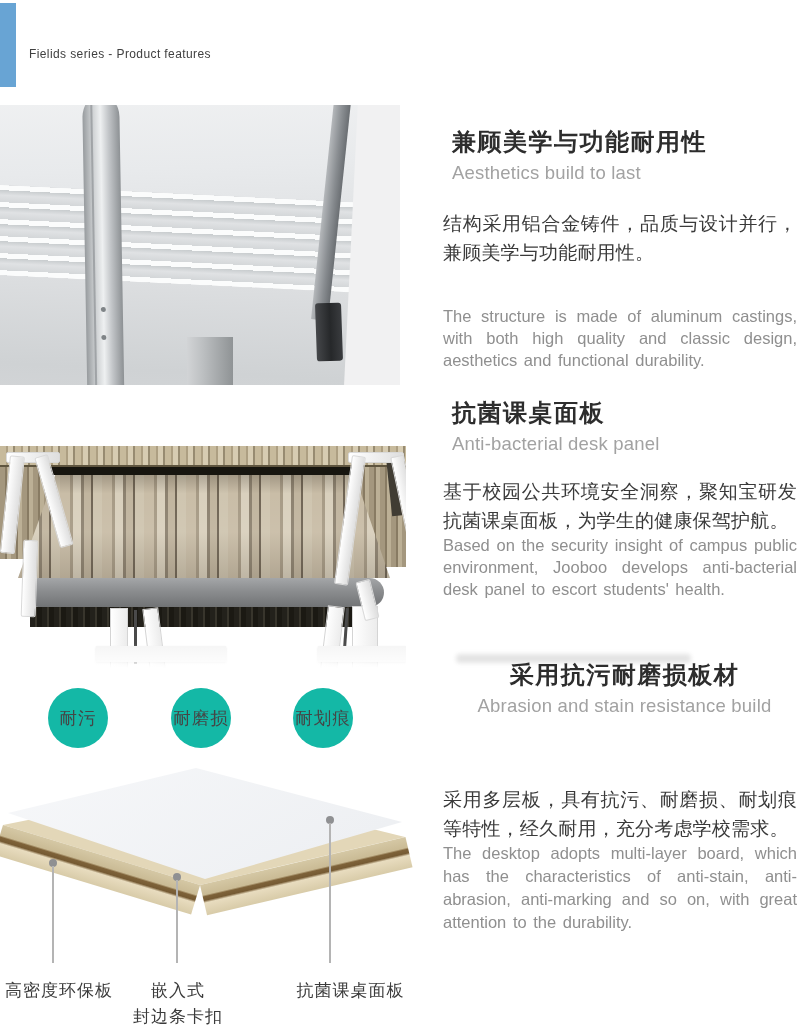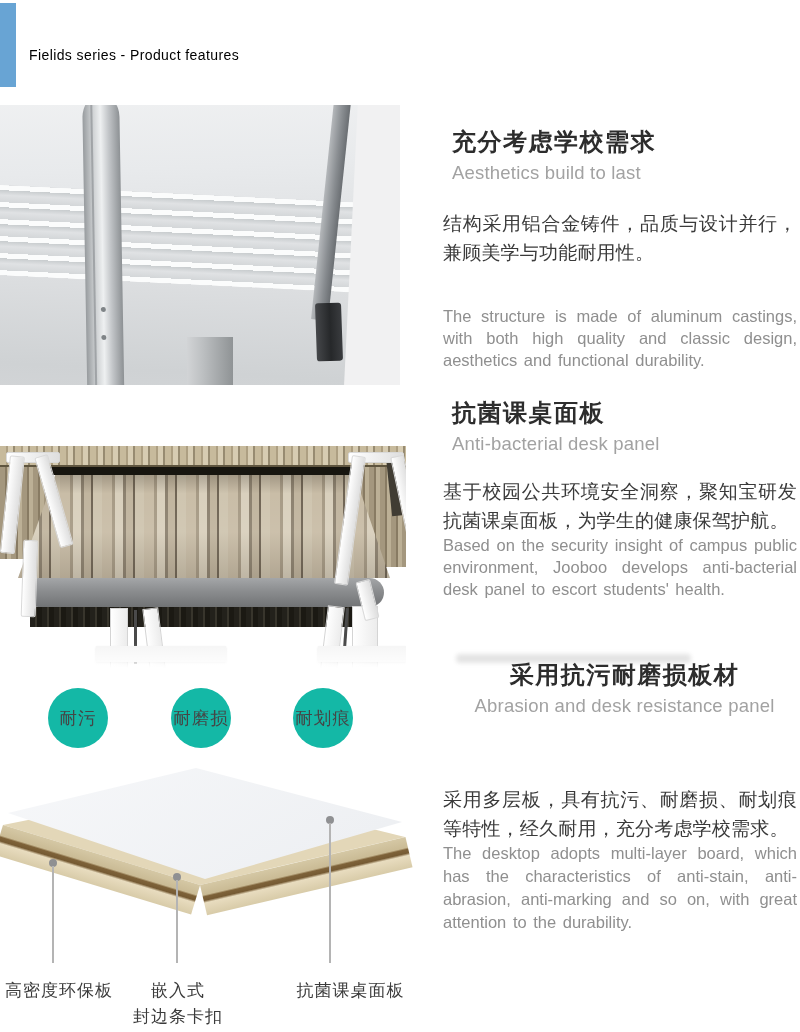--- a/index.html
+++ b/index.html
@@ -3,21 +3,21 @@
 <meta charset="utf-8">
 <style>
   html,body{margin:0;padding:0;background:#fff;}
   .page{position:relative;width:800px;height:1032px;background:#ffffff;overflow:hidden;
         font-family:"Liberation Sans","DejaVu Sans",sans-serif;}
   .abs{position:absolute;}
 
   
   .accent-bar{left:0;top:3px;width:16px;height:84px;background:#68a4d4;}
   .title-zh{left:29px;top:6px;font-size:29px;font-weight:700;color:#353535;letter-spacing:1px;}
-  .title-en{left:29px;top:47px;font-size:14px;color:#000000;letter-spacing:.4px;}
+  .title-en{left:29px;top:47px;font-size:12px;color:#404040;letter-spacing:.4px;}
 
   
   .h-zh{margin-left:9px;font-size:24px;font-weight:600;color:#2d2d2d;letter-spacing:1.5px;}
   .h-en{margin-left:9px;font-size:18.5px;color:#a2a2a2;margin-top:4px;letter-spacing:.2px;}
   .txt-block{left:443px;width:354px;}
   .b-zh{font-size:19px;font-weight:500;color:#3a3a3a;line-height:29px;text-align:justify;letter-spacing:.2px;}
   .b-en{font-size:16.5px;color:#8f8f8f;line-height:22px;text-align:justify;word-spacing:2px;}
   .ghost-line{left:456px;top:654px;width:235px;height:9px;background:#c4c4c4;opacity:.45;filter:blur(2px);border-radius:4px;}
 
   
@@ -98,21 +98,21 @@
       <div class="bracket-seam"></div>
       <div class="rivet" style="left:15px;top:212px;"></div>
       <div class="rivet" style="left:15px;top:240px;"></div>
     </div>
     <div class="arm"></div>
     <div class="armcap"></div>
     <div class="pole"></div>
   </div>
 
   <div class="abs txt-block" style="top:126px;">
-    <div class="h-zh">充分考虑学校需求</div>
+    <div class="h-zh">兼顾美学与功能耐用性</div>
     <div class="h-en">Aesthetics build to last</div>
   </div>
   <div class="abs txt-block b-zh" style="top:209px;">结构采用铝合金铸件，品质与设计并行，兼顾美学与功能耐用性。</div>
   <div class="abs txt-block b-en" style="top:265px;margin-top:40px;">The structure is made of aluminum castings, with both high quality and classic design, aesthetics and functional durability.</div>
 
   <div class="abs img-desk">
     <div class="bk-strip"></div>
     <div class="bk-gap"></div>
     <div class="wood-l"></div>
     <div class="wood-r"></div>
@@ -143,21 +143,21 @@
     <div class="h-zh">抗菌课桌面板</div>
     <div class="h-en">Anti-bacterial desk panel</div>
   </div>
   <div class="abs txt-block b-zh" style="top:477px;">基于校园公共环境安全洞察，聚知宝研发抗菌课桌面板，为学生的健康保驾护航。</div>
   <div class="abs txt-block b-en" style="top:534px;">Based on the security insight of campus public environment, Jooboo develops anti-bacterial desk panel to escort students' health.</div>
 
   <div class="abs ghost-line"></div>
 
   <div class="abs txt-block" style="top:659px;text-align:center;">
     <div class="h-zh">采用抗污耐磨损板材</div>
-    <div class="h-en">Abrasion and desk resistance panel</div>
+    <div class="h-en">Abrasion and stain resistance build</div>
   </div>
   <div class="abs txt-block b-zh" style="top:785px;">采用多层板，具有抗污、耐磨损、耐划痕等特性，经久耐用，充分考虑学校需求。</div>
   <div class="abs txt-block b-en" style="top:842px;line-height:23px;">The desktop adopts multi-layer board, which has the characteristics of anti-stain, anti-abrasion, anti-marking and so on, with great attention to the durability.</div>
 
   <div class="abs badge" style="left:48px;top:688px;">
     <span>耐污</span>
   </div>
   <div class="abs badge" style="left:171px;top:688px;">
     <span>耐磨损</span>
   </div>

